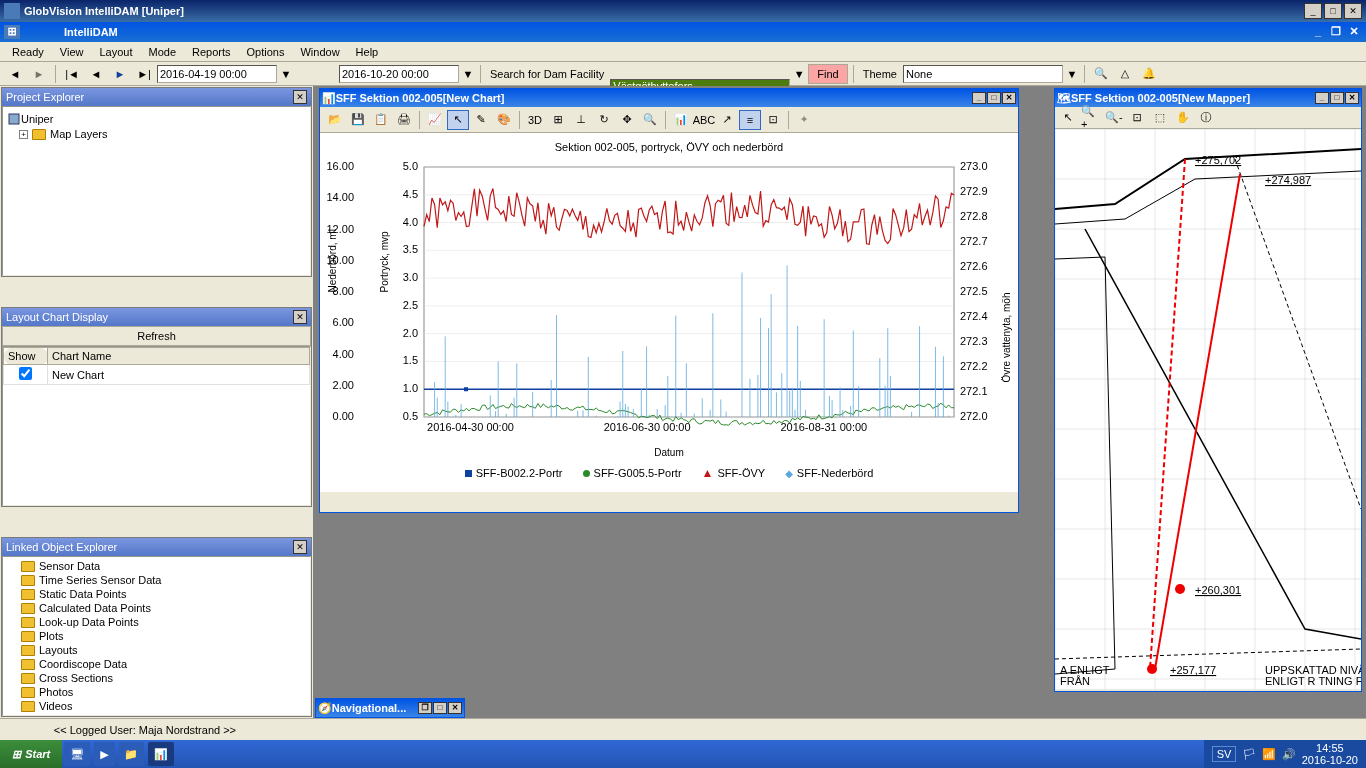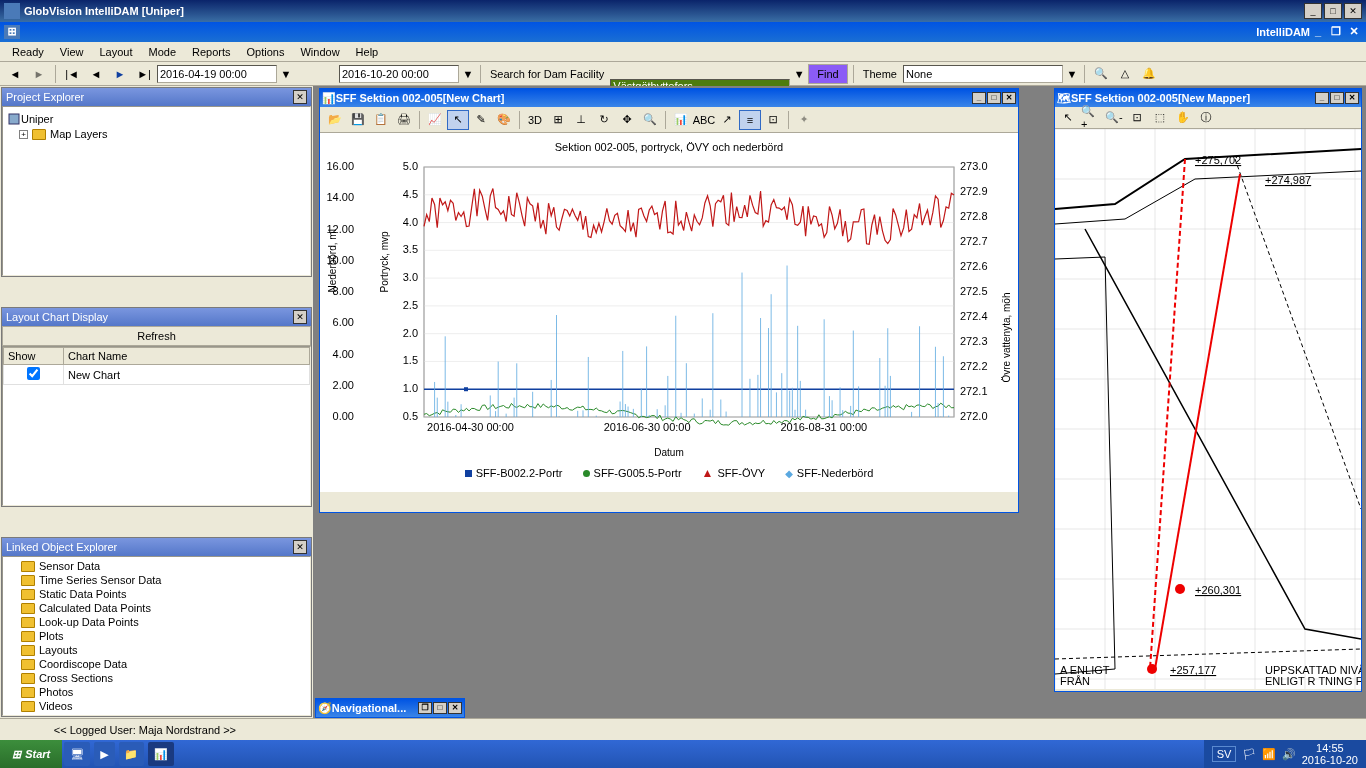--- a/index.html
+++ b/index.html
@@ -7,34 +7,34 @@
 
 
 .main-titlebar { height: 22px; background: linear-gradient(to bottom, #0a246a, #3a6ea5); color: white; display: flex; align-items: center; padding: 0 4px; }
 .main-titlebar .icon { width: 16px; height: 16px; background: #4a7ab8; margin-right: 4px; }
 .main-titlebar .title { flex: 0 0 auto; font-weight: bold; }
 .main-titlebar .spacer { flex: 1; }
 .main-titlebar .win-btns { display: flex; gap: 2px; }
 .main-titlebar .win-btn { width: 18px; height: 16px; background: #d4d0c8; border: 1px solid #333; color: black; font-size: 9px; text-align: center; line-height: 14px; cursor: pointer; }
 
 .inner-titlebar { height: 20px; background: linear-gradient(to bottom, #0054e3, #1a6fd4); color: white; display: flex; align-items: center; justify-content: space-between; padding: 0 4px; font-weight: bold; margin: 0; }
-.inner-titlebar .mdi-title { flex:1; text-align:right; }
+.inner-titlebar .mdi-title { flex:1; text-align:left; }
 .inner-titlebar .mdi-btns { display:flex; gap:2px; }
 .inner-titlebar .mdi-btn { width:16px; height:14px; color:white; text-align:center; line-height:12px; cursor:pointer; }
 
 .menubar { height: 20px; background: #ece9d8; display: flex; align-items: center; padding: 0 4px; border-bottom: 1px solid #aca899; }
 .menubar span { padding: 2px 8px; cursor: pointer; }
 
 .toolbar { height: 24px; background: #ece9d8; display: flex; align-items: center; padding: 0 4px; border-bottom: 1px solid #aca899; gap: 2px; }
 .tb-btn { width: 22px; height: 20px; border: 1px solid transparent; display:flex; align-items:center; justify-content:center; cursor:pointer; }
 .tb-sep { width: 1px; height: 18px; background: #aca899; margin: 0 3px; }
 .tb-label { padding: 0 4px; }
 .tb-input { height: 18px; border: 1px inset #aca899; background: white; padding: 0 2px; }
 .tb-select { background: #4d7c0f; color: white; margin-top: 28px; }
-.tb-button { height: 20px; border: 1px solid #aca899; background: #8b5cf6; padding: 0 8px; cursor:pointer; }
+.tb-button { height: 20px; border: 1px solid #aca899; background: #fca5a5; padding: 0 8px; cursor:pointer; }
 
 .workspace { display: flex; height: calc(100% - 22px - 20px - 20px - 24px - 22px - 28px); background: #808080; }
 .left-col { width: 315px; background: #ece9d8; display: flex; flex-direction: column; border-right: 2px solid #808080; gap: 28px; }
 
 .panel { border: 1px solid #7a7a7a; margin: 1px; display:flex; flex-direction:column; }
 .panel-header { height: 18px; background: linear-gradient(to bottom, #7a96df, #5477c9); color: white; padding: 0 4px; display:flex; align-items:center; justify-content:space-between; font-size:11px; }
 .panel-header .close-x { width:14px; height:14px; background:#d4d0c8; border:1px solid #333; color:black; text-align:center; line-height:12px; cursor:pointer; font-size:9px;}
 .panel-body { flex:1; background: white; border: 1px inset #ece9d8; overflow: hidden; }
 
 .tree { padding: 4px; }
@@ -168,21 +168,21 @@
     <div class="panel" style="height:210px;">
       <div class="panel-header">
         <span>Layout Chart Display</span>
         <span class="close-x">✕</span>
       </div>
       <button class="refresh-btn">Refresh</button>
       <div class="panel-body">
         <table class="chart-table">
           <tbody>
               <tr>
-            <th style="width:60px;">Show</th>
+            <th style="width:44px;border-radius:8px;">Show</th>
             <th>Chart Name</th>
           </tr>
           <tr>
             <td style="text-align:center;"><input type="checkbox" checked="" style=""></td>
             <td>New Chart</td>
           </tr>
         </tbody>
           </table>
       </div>
     </div>

